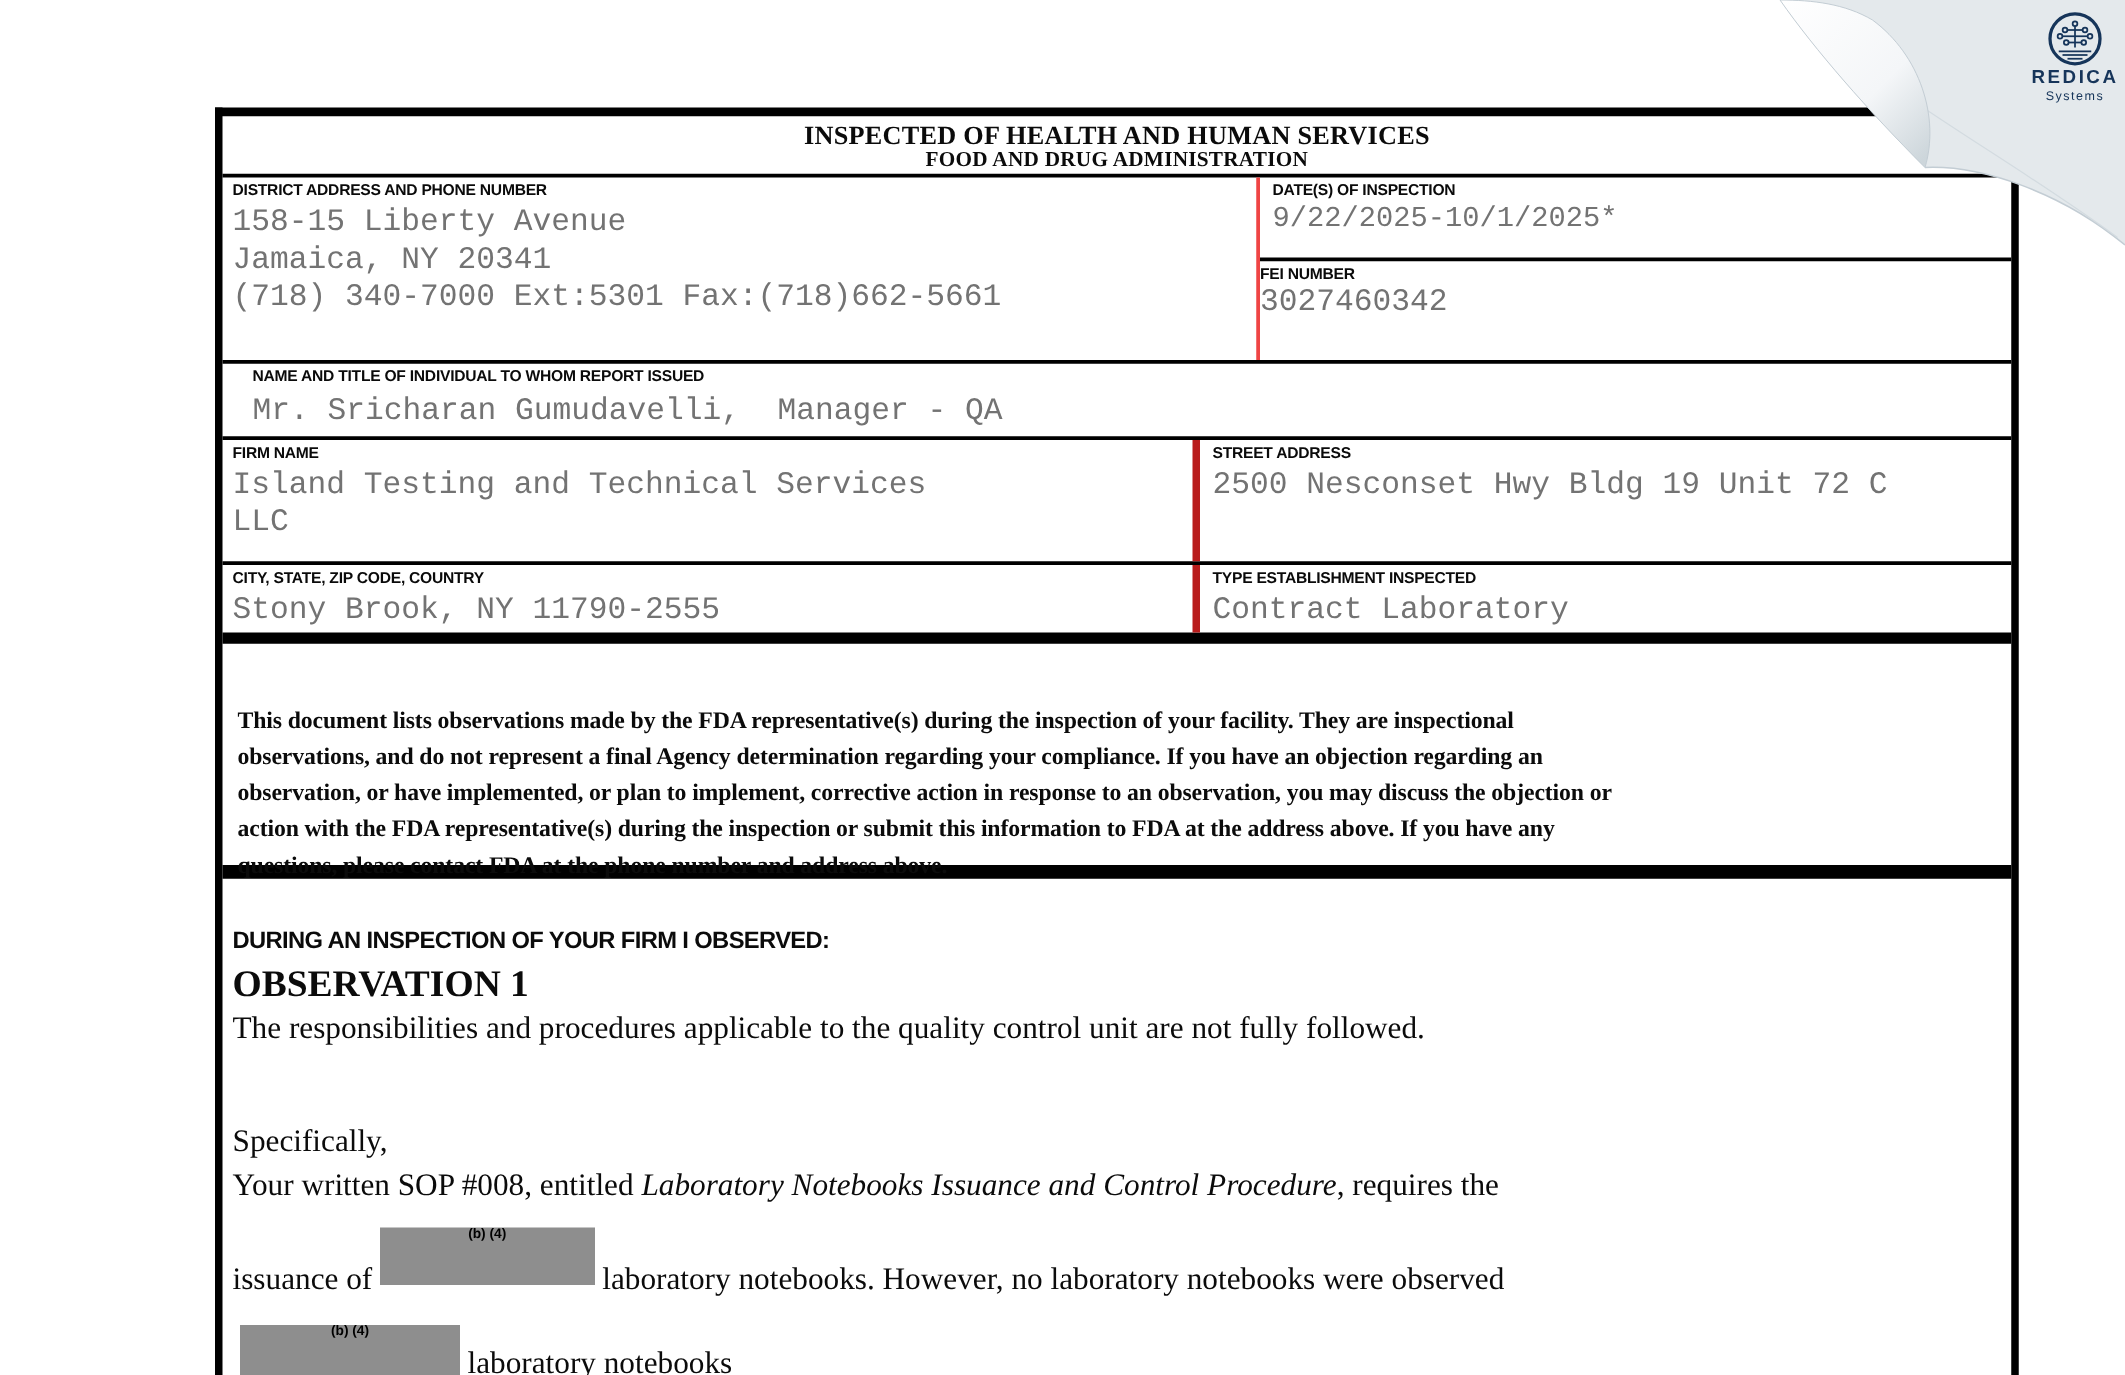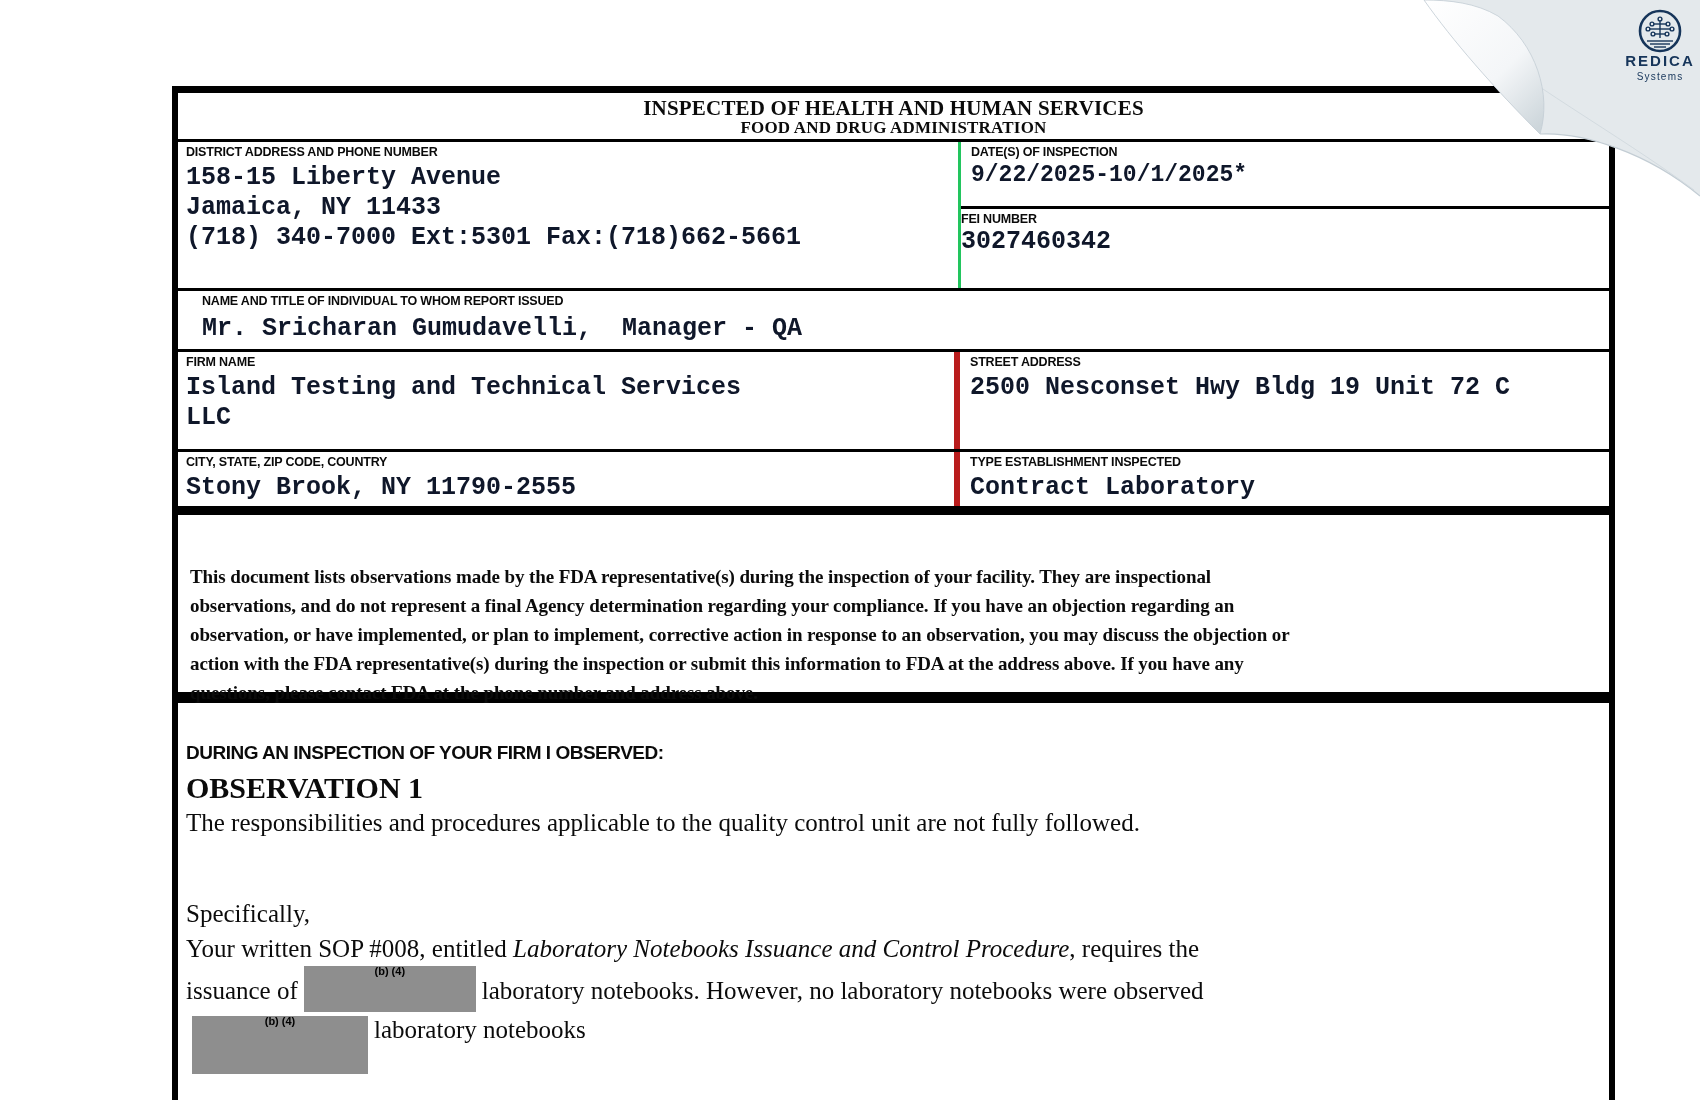--- a/index.html
+++ b/index.html
@@ -17,29 +17,28 @@
   }
   .doc-header { text-align:center; padding:4px 0 3px; border-bottom:3px solid #000; }
   .doc-header .t1 { font:bold 21px/22px "Liberation Serif", serif; letter-spacing:.2px; }
   .doc-header .t2 { font:bold 17px/17px "Liberation Serif", serif; letter-spacing:.2px; }
 
   .lbl {
     font:bold 12.5px/14px "Liberation Sans", sans-serif;
     letter-spacing:-0.2px; color:#0a0a0a;
   }
   .mono {
-    font-family:"Liberation Mono", monospace; color:#0f172a;
+    font-family:"Liberation Mono", monospace; color:#737373;
     white-space:pre-wrap;
-    font-weight:bold;
   }
 
   .row1 { display:flex; border-bottom:3px solid #000; height:149px; }
   .cell-district { width:780px; padding:3px 8px; }
   .cell-district .mono { font-size:25px; line-height:30px; margin-top:4px; }
-  .col-right { flex:1; display:flex; flex-direction:column; border-left:3px solid #22c55e; }
+  .col-right { flex:1; display:flex; flex-direction:column; border-left:3px solid #ef4444;margin-left:47px; }
   .cell-dates { height:67px; border-bottom:3px solid #000; padding:3px 10px; }
   .cell-dates .mono { font-size:23px; line-height:28px; margin-top:2px; }
   .cell-fei { flex:1; padding:3px 0; }
   .cell-fei .mono { font-size:25px; line-height:28px; margin-top:2px; }
 
   .row2 { border-bottom:3px solid #000; height:61px; padding:3px 24px; }
   .row2 .mono { font-size:25px; line-height:28px; margin-top:7px; }
 
   .row3 { display:flex; border-bottom:3px solid #000; height:100px; }
   .row4 { display:flex; border-bottom:9px solid #000; height:63px; }
@@ -61,21 +60,21 @@
     font:bold 19px/24px "Liberation Sans", sans-serif; letter-spacing:-0.5px;
     margin-bottom:6px;
   }
   .obs-head { font:bold 30px/34px "Liberation Serif", serif; }
   .obs-line { font:25px/35px "Liberation Serif", serif; white-space:nowrap; }
   .obs-statement { margin-bottom:56px; }
   .obs-line .it { font-style:italic; }
 
   .redact {
     position:relative; display:inline-block; background:#8e8e8e;
-    margin:0 6px;
+    margin:16px 6px;
   }
   .redact .tag {
     position:absolute; top:-1px; left:0; right:0; text-align:center;
     font:bold 11px/12px "Liberation Sans", sans-serif; color:#000;
     white-space:nowrap;
   }
   .redact.r1 { width:172px; height:46px; vertical-align:-13px; }
   .redact.r2 { width:176px; height:58px; vertical-align:-36px; }
 
   
@@ -97,21 +96,21 @@
   <div class="doc">
 
     <div class="doc-header">
       <div class="t1">INSPECTED OF HEALTH AND HUMAN SERVICES</div>
       <div class="t2">FOOD AND DRUG ADMINISTRATION</div>
     </div>
 
     <div class="row1">
       <div class="cell-district">
         <div class="lbl">DISTRICT ADDRESS AND PHONE NUMBER</div>
-        <div class="mono boiler-free"><div>158-15 Liberty Avenue</div><div>Jamaica, NY 11433</div><div>(718) 340-7000 Ext:5301 Fax:(718)662-5661</div></div>
+        <div class="mono boiler-free"><div>158-15 Liberty Avenue</div><div>Jamaica, NY 20341</div><div>(718) 340-7000 Ext:5301 Fax:(718)662-5661</div></div>
       </div>
       <div class="col-right">
         <div class="cell-dates">
           <div class="lbl">DATE(S) OF INSPECTION</div>
           <div class="mono">9/22/2025-10/1/2025*</div>
         </div>
         <div class="cell-fei">
           <div class="lbl">FEI NUMBER</div>
           <div class="mono">3027460342</div>
         </div>

